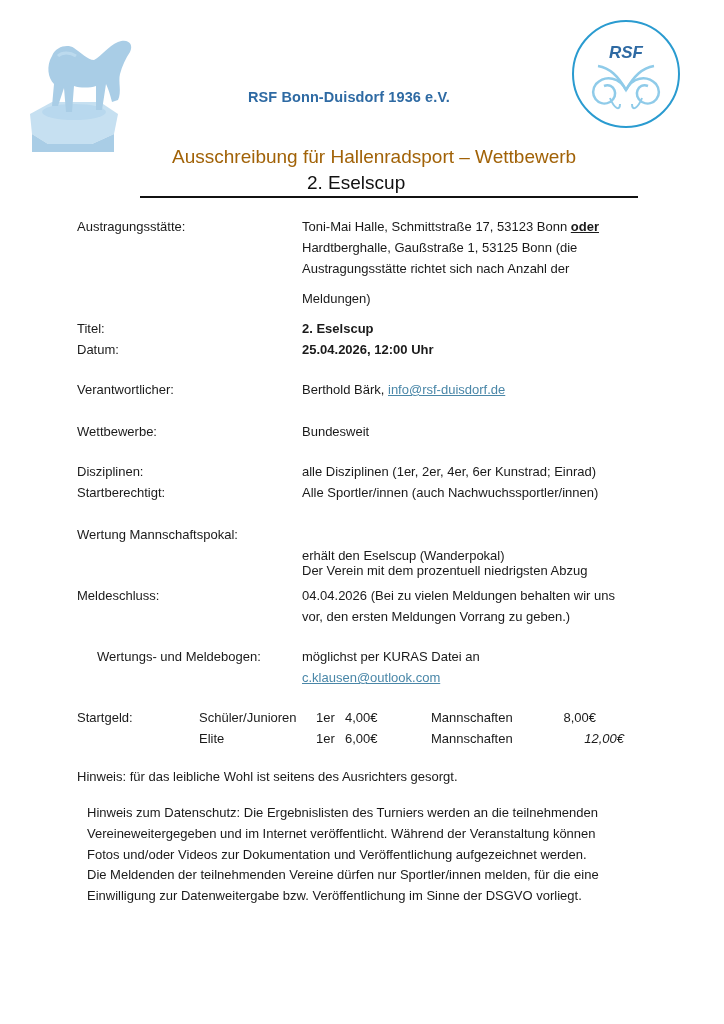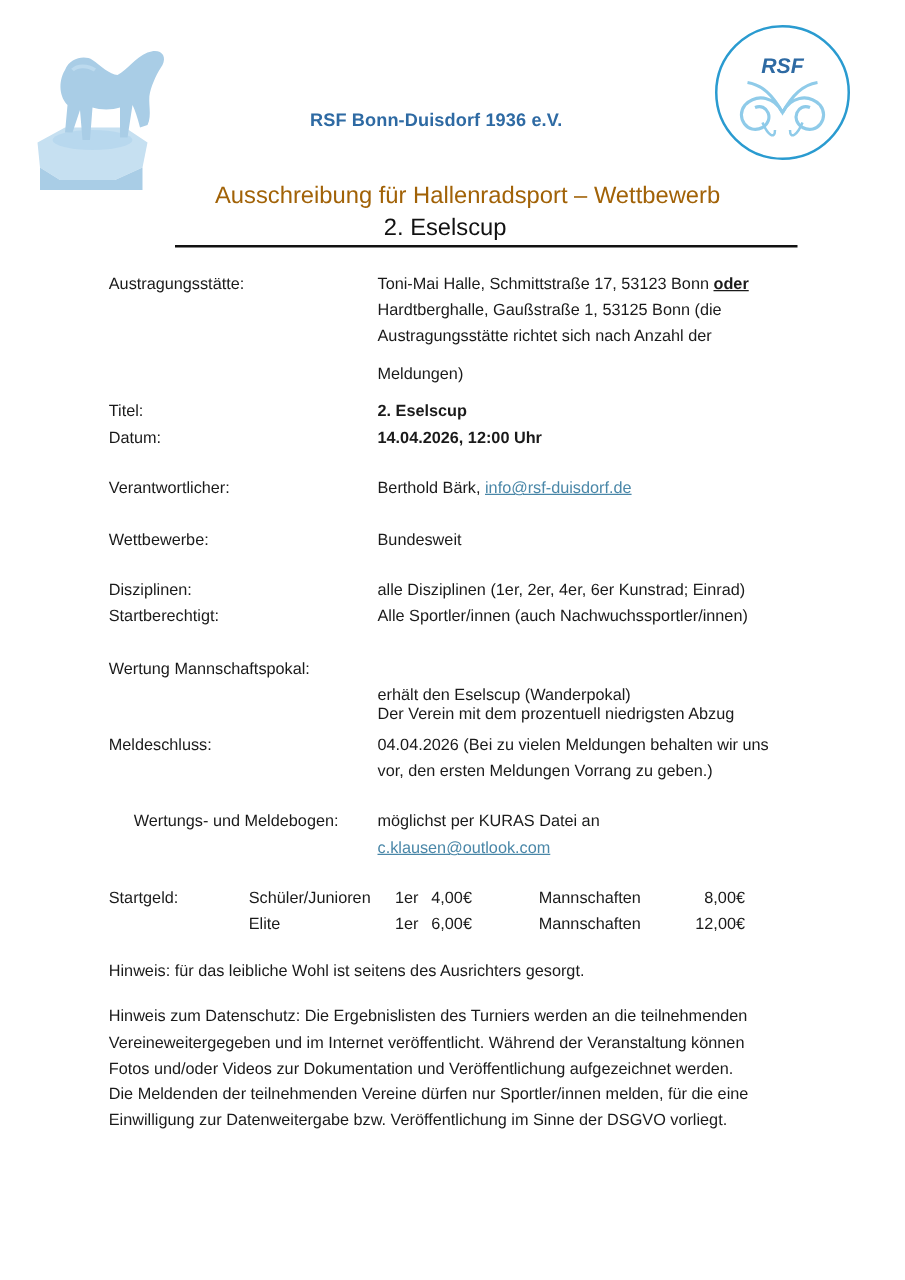--- a/index.html
+++ b/index.html
@@ -4,21 +4,21 @@
 <style>
   html, body { margin: 0; padding: 0; background: #ffffff; }
   body { width: 724px; height: 1024px; position: relative; overflow: hidden;
          font-family: "Liberation Sans", "DejaVu Sans", sans-serif; color: #1a1a1a; }
   .abs { position: absolute; }
   .donkey { left: 22px; top: 26px; width: 115px; height: 126px; }
   .club-name { left: 248px; top: 89px; font-size: 14.5px; font-weight: bold; color: #2e6aa3; letter-spacing: 0.1px; white-space: nowrap; }
   .logo { left: 570px; top: 18px; width: 112px; height: 112px; }
   .title2 { left: 307px; top: 172px; font-size: 19px; color: #111; white-space: nowrap; }
   .rule { left: 140px; top: 196px; width: 498px; height: 2px; background: #111; }
-  .lbl { left: 87px; font-size: 13px; line-height: 21px; white-space: nowrap; color: #1a1a1a; }
+  .lbl { left: 77px; font-size: 13px; line-height: 21px; white-space: nowrap; color: #1a1a1a; }
   .val { left: 302px; font-size: 13px; line-height: 21px; white-space: nowrap; color: #1a1a1a; }
   .bold { font-weight: bold; }
   .ul { text-decoration: underline; font-weight: bold; }
   a.link { color: #4a87a8; text-decoration: underline; }
   .fee { font-size: 13px; line-height: 21px; white-space: nowrap; }
   .para { left: 87px; width: 560px; font-size: 13px; line-height: 20.8px; color: #1a1a1a; }
   .para .ln { display: block; white-space: nowrap; }
   .right { text-align: right; }
 </style>
 </head>
@@ -59,21 +59,21 @@
 <div class="abs val" style="top:216px;">
   <span>Toni-Mai Halle, Schmittstraße 17, 53123 Bonn </span><span class="ul">oder</span>
 </div>
 <div class="abs val" style="top:237px;">Hardtberghalle, Gaußstraße 1, 53125 Bonn (die</div>
 <div class="abs val" style="top:258px;">Austragungsstätte richtet sich nach Anzahl der</div>
 <div class="abs val" style="top:288px;text-align:right;">Meldungen)</div>
 
 <div class="abs lbl" style="top:318px;">Titel:</div>
 <div class="abs val bold" style="top:318px;">2. Eselscup</div>
 <div class="abs lbl" style="top:339px;">Datum:</div>
-<div class="abs val bold" style="top:339px;">14.04.2026, 12:00 Uhr</div>
+<div class="abs val bold" style="top:339px;">25.04.2026, 12:00 Uhr</div>
 
 <div class="abs lbl" style="top:379px;">Verantwortlicher:</div>
 <div class="abs val" style="top:379px;">
   <span>Berthold Bärk, </span><a class="link">info@rsf-duisdorf.de</a>
 </div>
 
 <div class="abs lbl" style="top:421px;">Wettbewerbe:</div>
 <div class="abs val" style="top:421px;">Bundesweit</div>
 
 <div class="abs lbl" style="top:461px;">Disziplinen:</div>
@@ -100,21 +100,21 @@
 <div class="abs fee" style="left:199px; top:707px;">Schüler/Junioren</div>
 <div class="abs fee" style="left:316px; top:707px;">1er</div>
 <div class="abs fee" style="left:345px; top:707px;">4,00€</div>
 <div class="abs fee" style="left:431px; top:707px;">Mannschaften</div>
 <div class="abs fee right" style="left:540px; width:56px; top:707px;">8,00€</div>
 
 <div class="abs fee" style="left:199px; top:728px;">Elite</div>
 <div class="abs fee" style="left:316px; top:728px;">1er</div>
 <div class="abs fee" style="left:345px; top:728px;">6,00€</div>
 <div class="abs fee" style="left:431px; top:728px;">Mannschaften</div>
-<div class="abs fee right" style="left:540px; width:56px; top:728px;">12,00€</div>
+<div class="abs fee right" style="left:568px; width:56px; top:728px;font-style:italic;">12,00€</div>
 
 <div class="abs lbl" style="top:766px;">Hinweis: für das leibliche Wohl ist seitens des Ausrichters gesorgt.</div>
 
 <div class="abs para" style="top:803px;">
   <span class="ln">Hinweis zum Datenschutz: Die Ergebnislisten des Turniers werden an die teilnehmenden</span>
   <span class="ln">Vereineweitergegeben und im Internet veröffentlicht. Während der Veranstaltung können</span>
   <span class="ln">Fotos und/oder Videos zur Dokumentation und Veröffentlichung aufgezeichnet werden.</span>
   <span class="ln">Die Meldenden der teilnehmenden Vereine dürfen nur Sportler/innen melden, für die eine</span>
   <span class="ln">Einwilligung zur Datenweitergabe bzw. Veröffentlichung im Sinne der DSGVO vorliegt.</span>
 </div>

